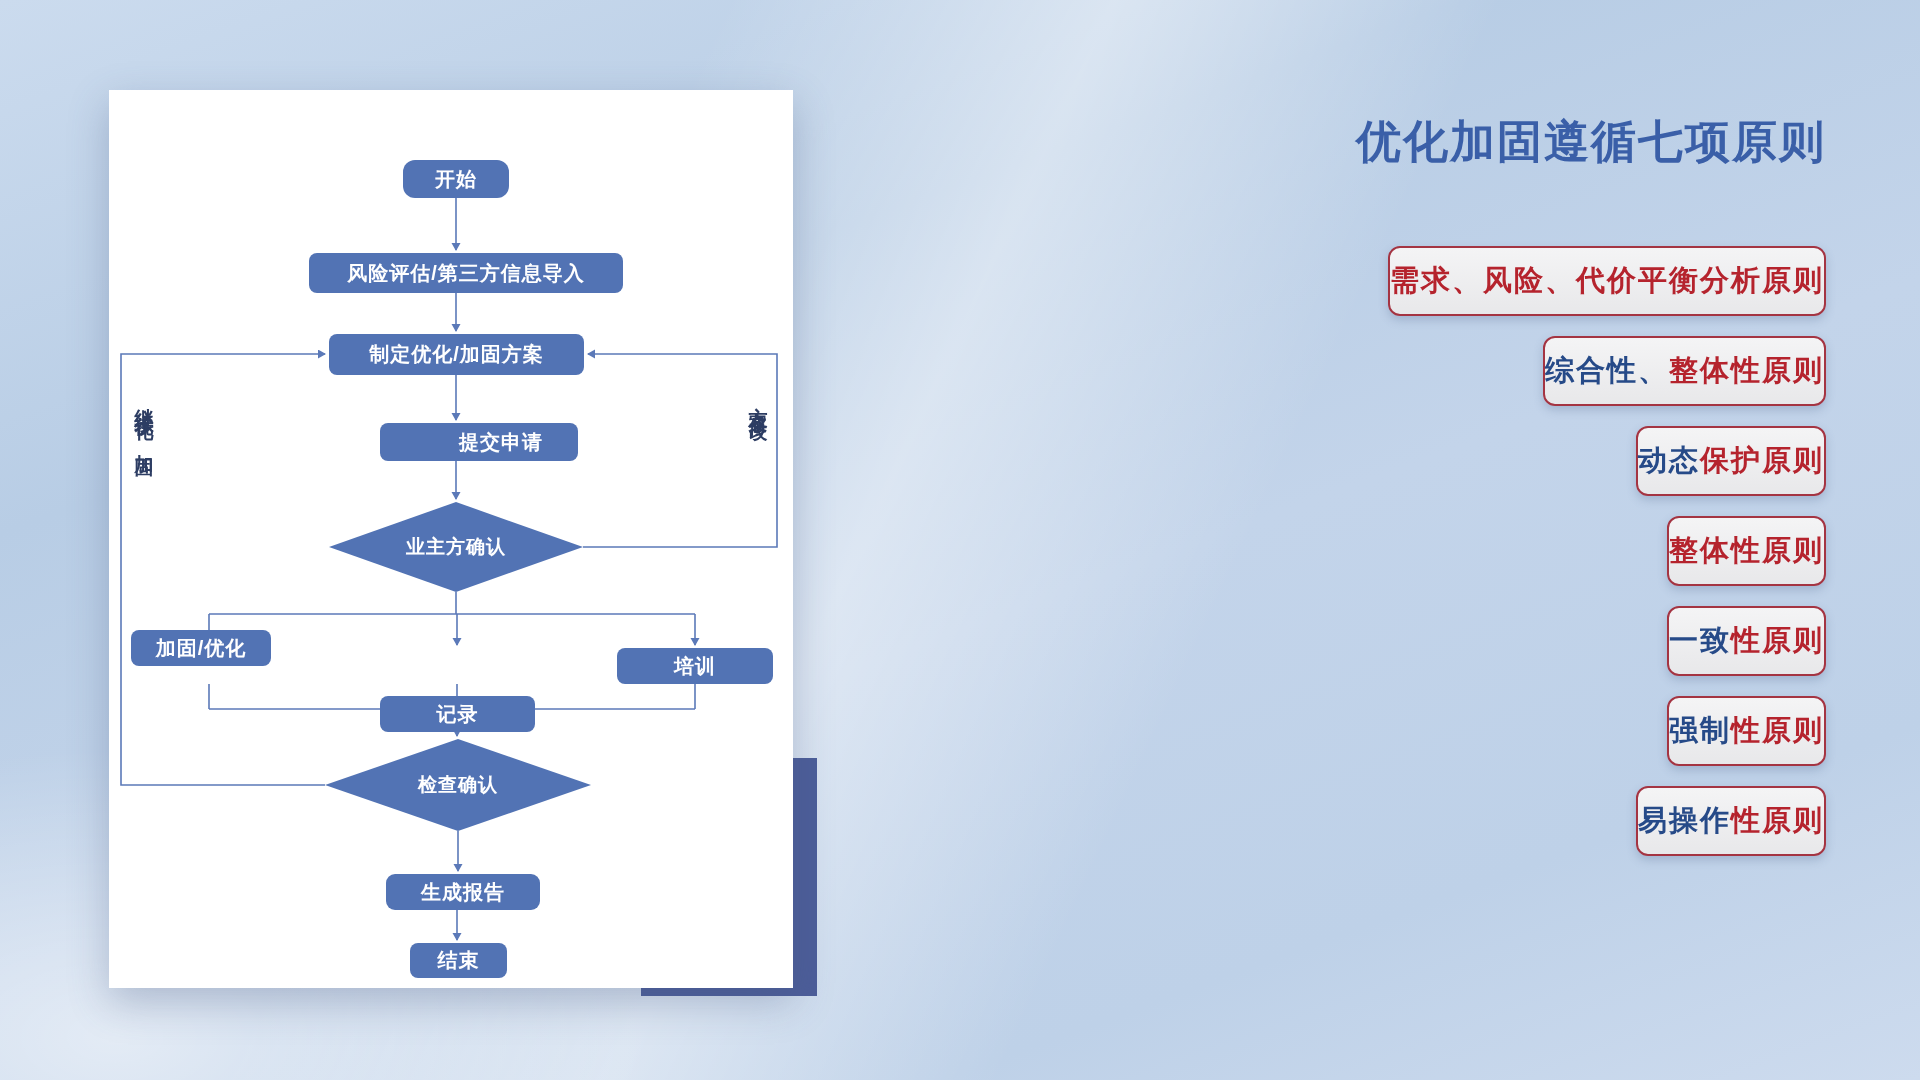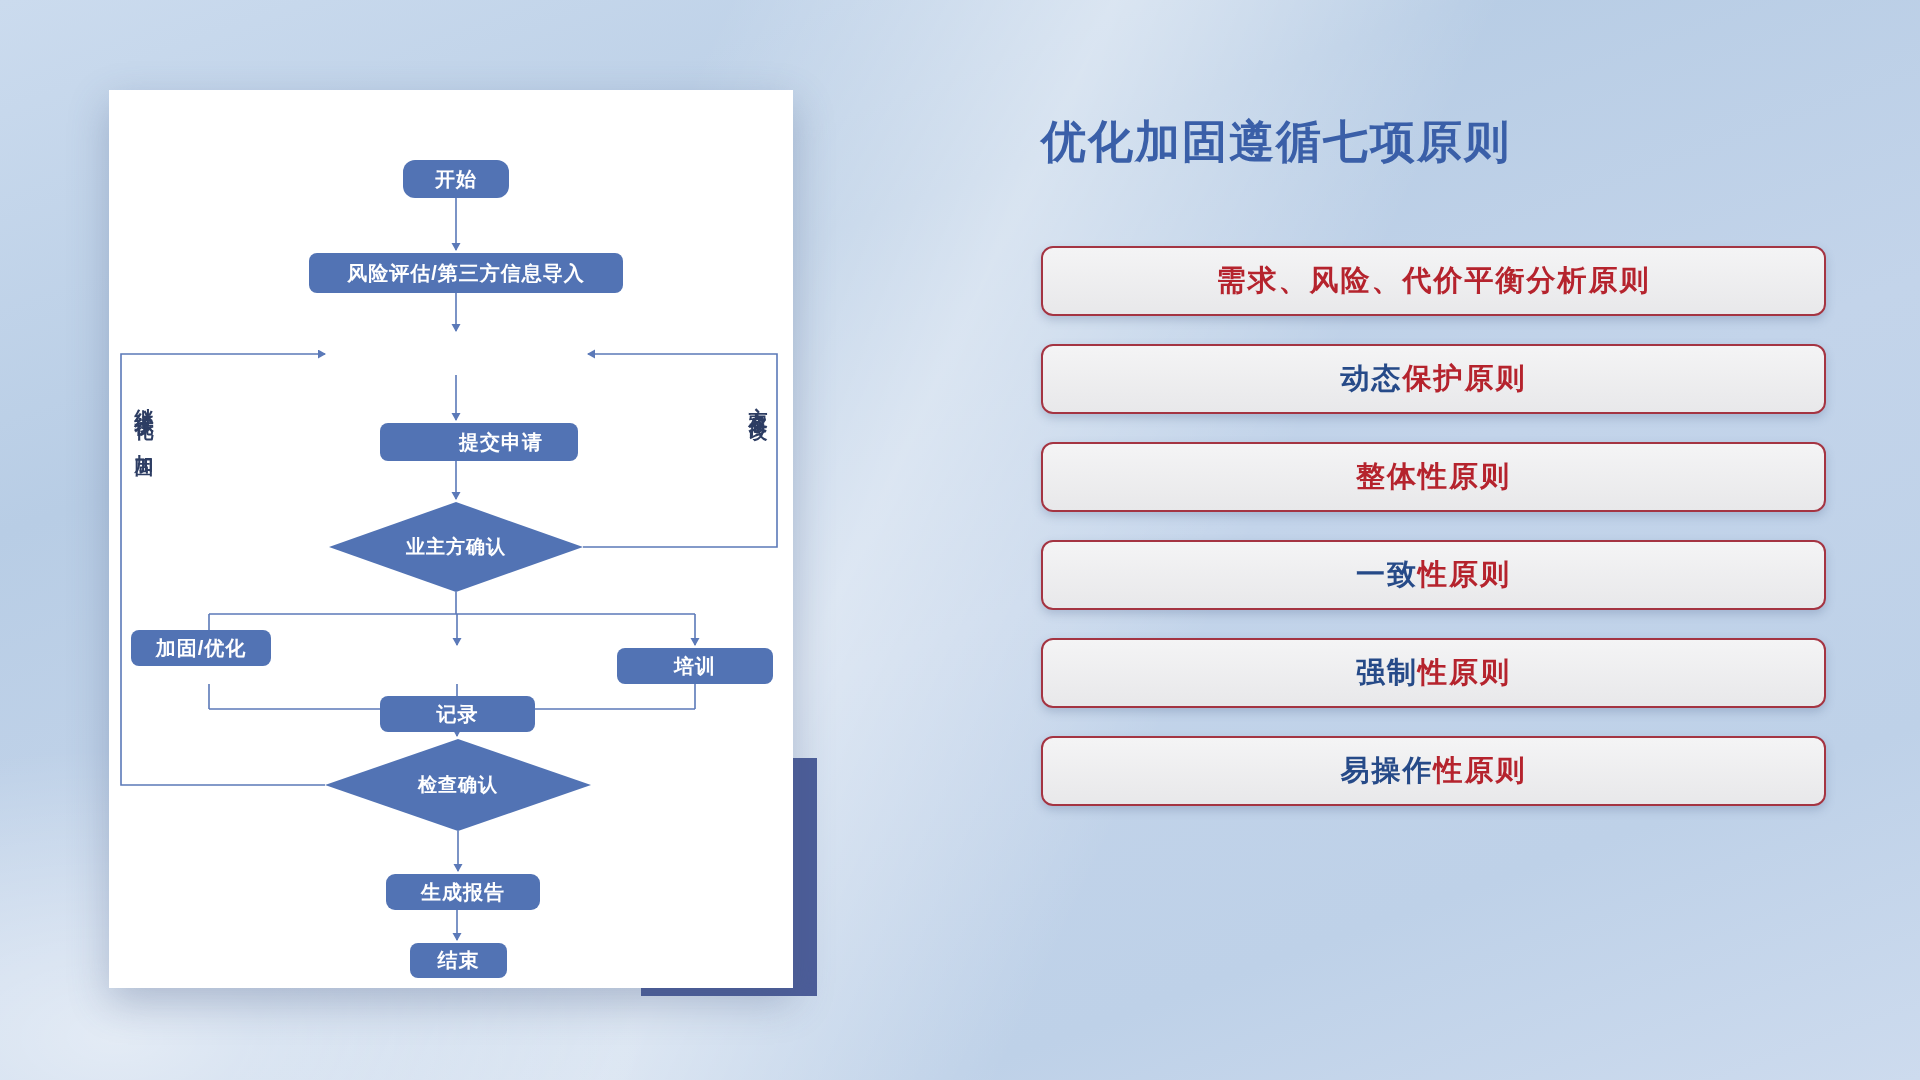--- a/index.html
+++ b/index.html
@@ -44,27 +44,27 @@
     z-index: 3;
   }
   .vlabel {
     position: absolute; writing-mode: vertical-rl; text-orientation: upright;
     font-size: 19px; font-weight: 700; letter-spacing: 5px; color: #2d3d63;
     z-index: 3; white-space: nowrap;
   }
   
   .right-panel { position: absolute; left: 1041px; top: 0; width: 785px; z-index: 2; }
   .panel-title {
-    margin: 116px 0 0 0; text-align: left;
+    margin: 116px 0 0 0; text-align: right;
     font-size: 45px; line-height: 52px; font-weight: 800;
     color: var(--title-color, #3a5fa8); letter-spacing: 2px;
   }
   .principles {
     position: absolute; left: 0; top: 246px; width: 785px;
-    display: flex; flex-direction: column; gap: 28px;
+    display: flex; flex-direction: column; gap: 20px; align-items: flex-end;
   }
   .principle-box {
     height: 70px; border-radius: 12px;
     border: 2px solid #a43442;
     background: linear-gradient(180deg, #f4f4f5 0%, #e8e8ea 100%);
     box-shadow: 0 4px 10px rgba(80, 100, 140, 0.28);
     display: flex; align-items: center; justify-content: center;
     font-size: 29px; font-weight: 600; letter-spacing: 2px;
     box-sizing: border-box;
   }
@@ -102,20 +102,21 @@
         <path class="line" d="M348 820 V850" marker-end="url(#arrow)"></path>
         <path class="line" d="M216 695 H12 V264 H216" marker-end="url(#arrow)"></path>
         <path class="line" d="M474 457 H668 V264 H479" marker-end="url(#arrow)"></path>
       </g>
     </svg>
 
     <div class="node" style="left:294px; top:70px; width:106px; height:38px;border-radius:12px;">开始</div>
 
     <div class="node" style="left:200px; top:163px; width:314px; height:40px;">风险评估/第三方信息导入</div>
 
+    <div class="node" style="left:220px; top:244px; width:255px; height:41px;">制定优化/加固方案</div>
 
     <div class="node" style="left:271px; top:333px; width:154px; height:38px;padding-left:44px;">提交申请</div>
 
     <div class="diamond" style="left:220px; top:412px; width:254px; height:90px;">业主方确认</div>
 
     <div class="node" style="left:22px; top:540px; width:140px; height:36px;">加固/优化</div>
 
     <div class="node" style="left:271px; top:558px; width:155px; height:36px;margin-top:48px;">记录</div>
 
     <div class="node" style="left:508px; top:558px; width:156px; height:36px;">培训</div>
@@ -131,20 +132,24 @@
     <div class="vlabel" style="left:636px; top:302px; height:140px;">方案修改</div>
   </div>
 
   <div class="right-panel">
     <h1 class="panel-title">优化加固遵循七项原则</h1>
     <div class="principles" id="principles">
         <div class="principle-box">
           <span style="color: rgb(181, 35, 45);">需求、风险、代价平衡分析原则</span>
         </div>
         <div class="principle-box">
+          <span style="color: rgb(38, 74, 136);">综合性、</span>
+          <span style="color: rgb(181, 35, 45);">整体性原则</span>
+        </div>
+        <div class="principle-box">
           <span style="color: rgb(38, 74, 136);">动态</span>
           <span style="color: rgb(181, 35, 45);">保护原则</span>
         </div>
         <div class="principle-box">
           <span style="color: rgb(181, 35, 45);">整体性原则</span>
         </div>
         <div class="principle-box">
           <span style="color: rgb(38, 74, 136);">一致</span>
           <span style="color: rgb(181, 35, 45);">性原则</span>
         </div>

